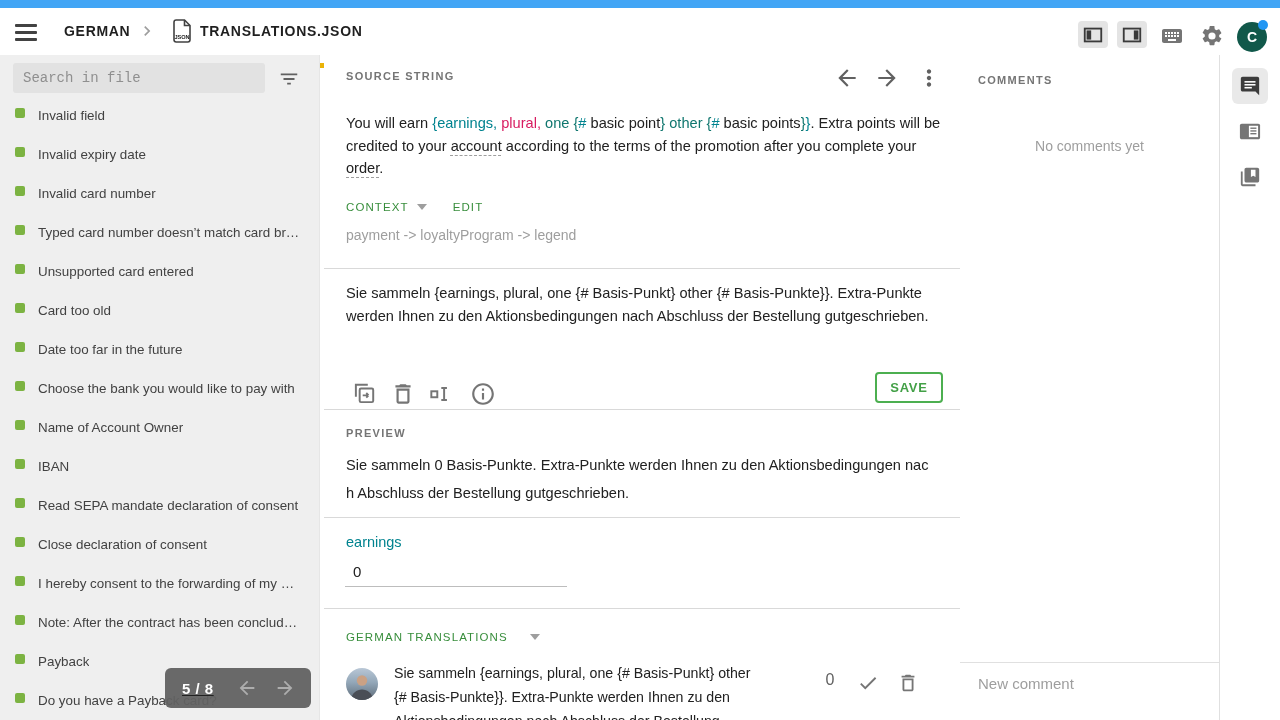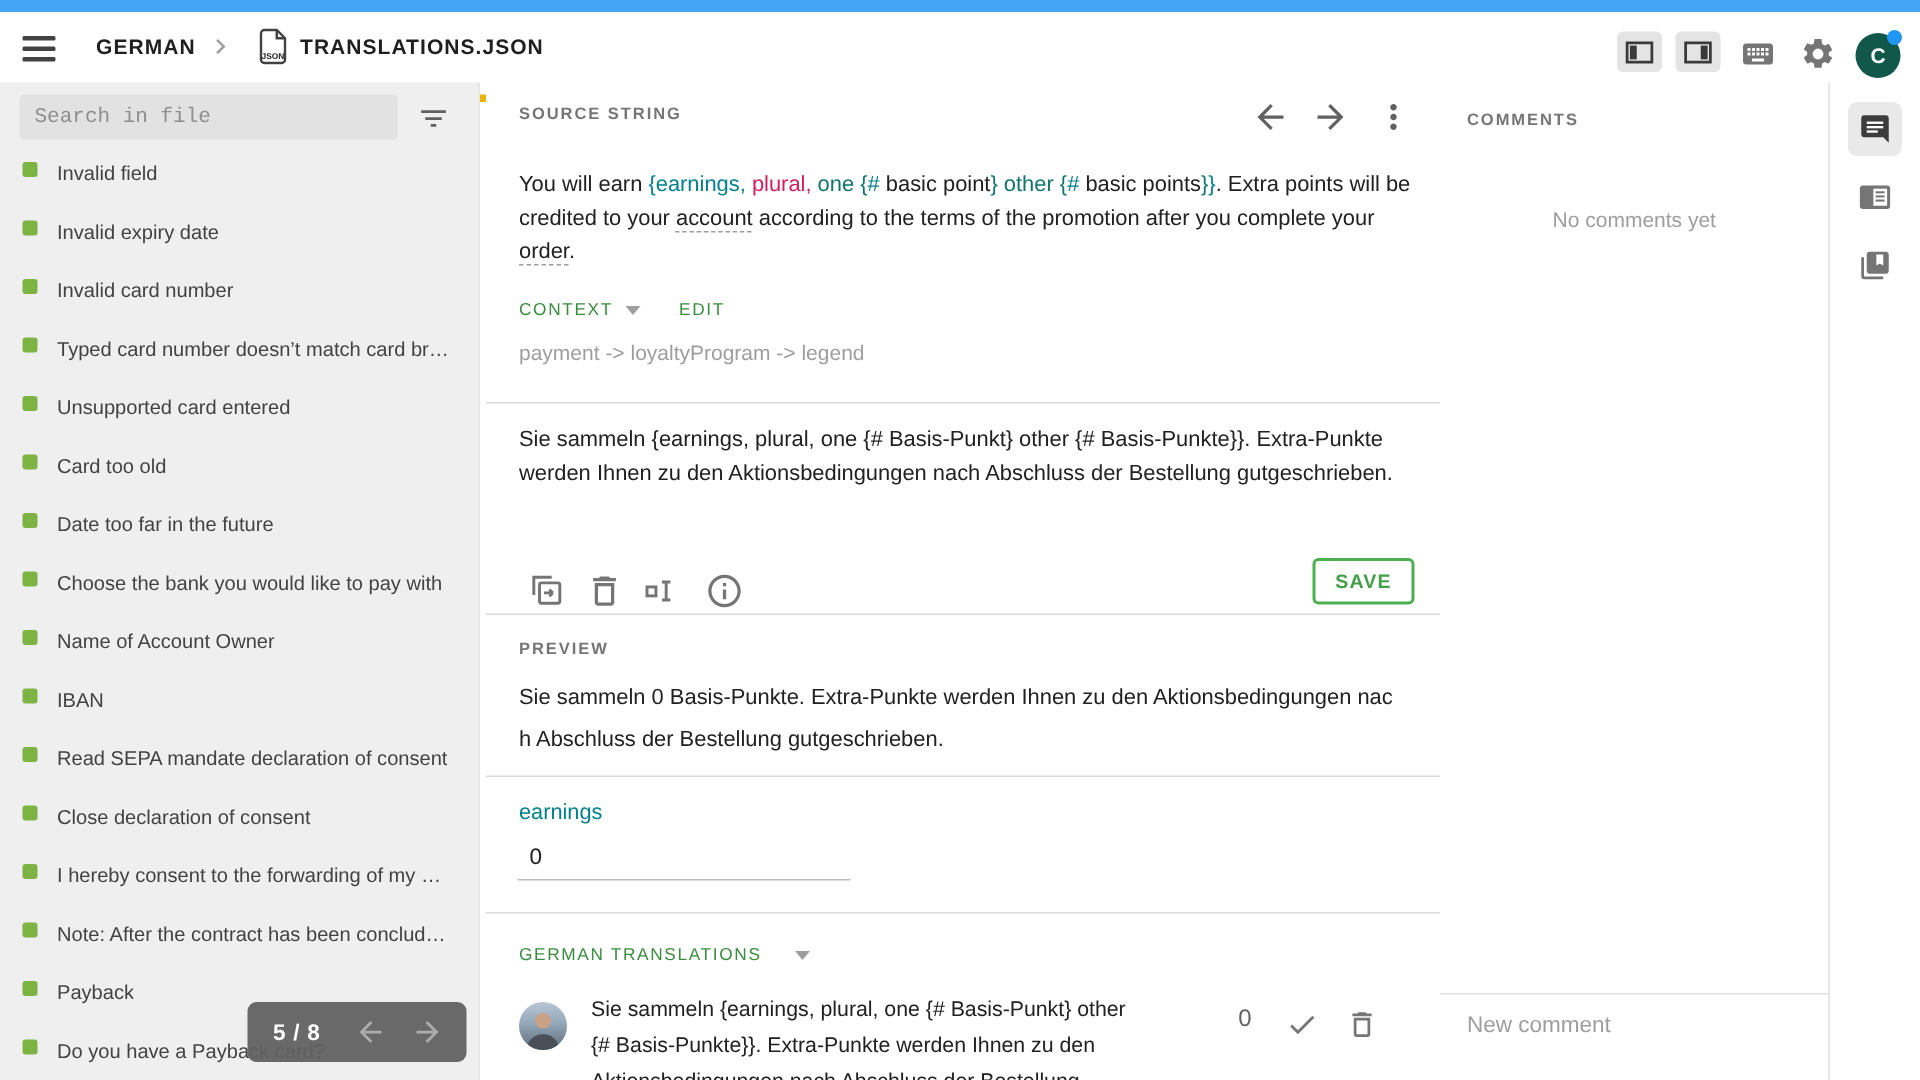--- a/index.html
+++ b/index.html
@@ -35,21 +35,21 @@
     border-radius:3px; display:flex; align-items:center;font-family:Liberation Mono, monospace; }
   .search-wrap input { border:none; outline:none; background:transparent; width:100%; padding:0 10px;
     font-size:14px; font-family:inherit; color:#424242; }
   .search-wrap input::placeholder { color:#8F8F8F; }
   .filter-ic { position:absolute; left:278px; top:13px; width:22px; height:22px; cursor:pointer; }
   .key-list { position:absolute; left:0; top:53px; width:320px; height:612px; overflow:hidden; }
   .s-item { height:39px; display:flex; padding-left:15px; cursor:pointer; }
   .s-dot { width:10px; height:10px; border-radius:2px; background:#7CB342; margin-right:13px; flex:none; }
   .s-label { font-size:13.4px; color:#424242; white-space:nowrap; overflow:hidden; }
   .pager { position:absolute; left:165px; top:613px; width:146px; height:40px; border-radius:6px;
-    background:rgba(97,97,97,.95); display:flex; align-items:center; }
+    background:rgba(97,97,97,.95); display:flex; align-items:center;text-decoration:underline; }
   .pager-label { color:#fff; font-size:15px; font-weight:bold; margin-left:17px; letter-spacing:.5px; }
   .pager svg { cursor:pointer; }
   .pager-back { margin-left:22px; }
   .pager-fwd { margin-left:16px; }
 
   
   .main { position:absolute; left:324px; top:55px; width:639px; height:665px; background:#fff;
     border-right:1px solid #E0E0E0; overflow:hidden; }
   .sec-label { font-size:11px; font-weight:bold; letter-spacing:1.3px; color:#757575; }
   .grn-label { font-size:11.5px; font-weight:normal; letter-spacing:1.1px; color:#388E3C; cursor:pointer; }

